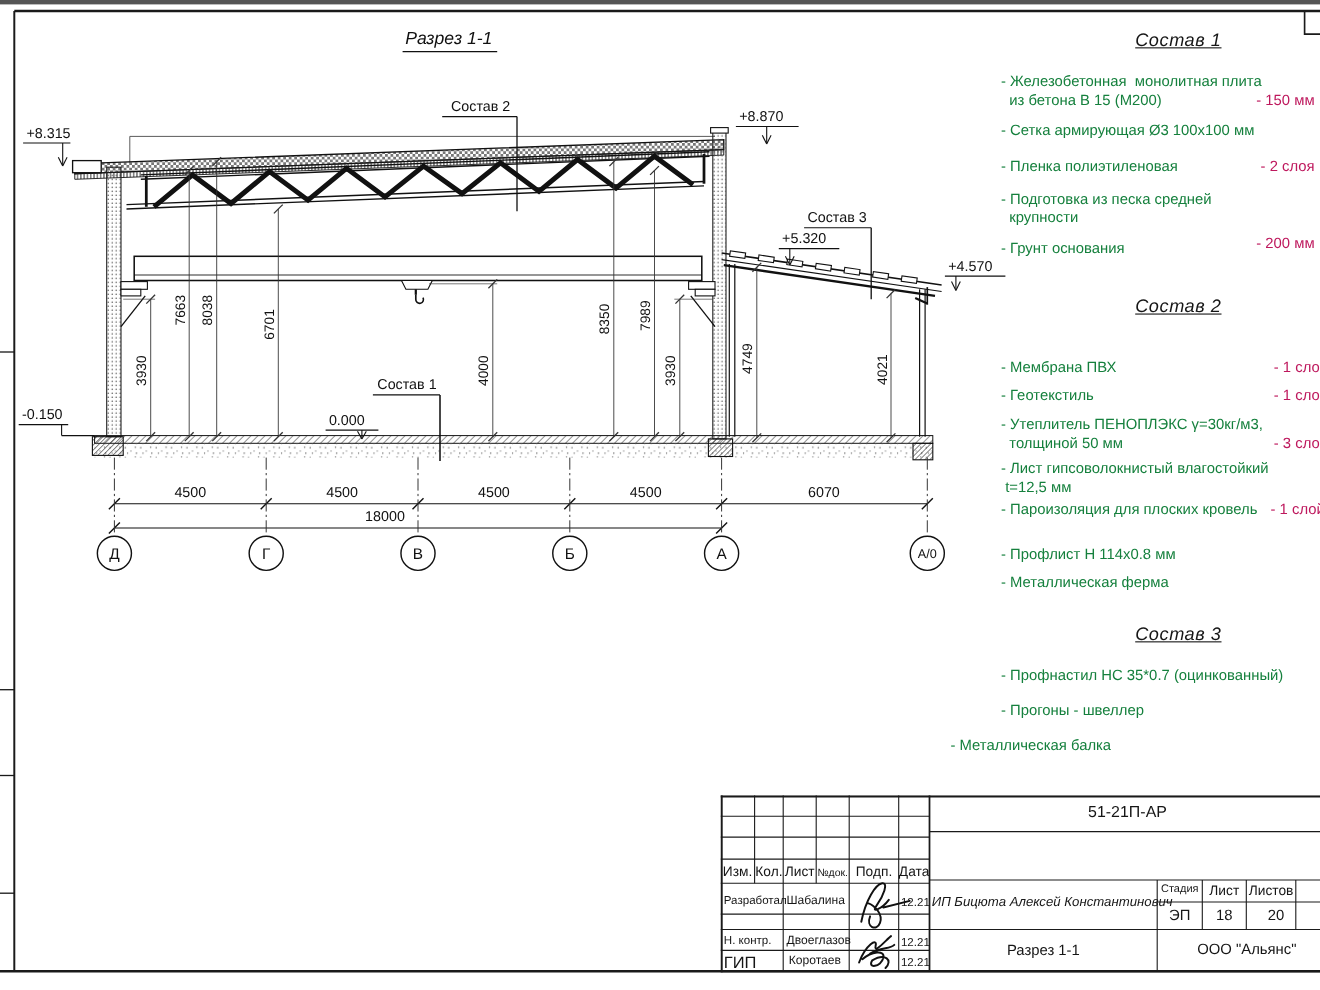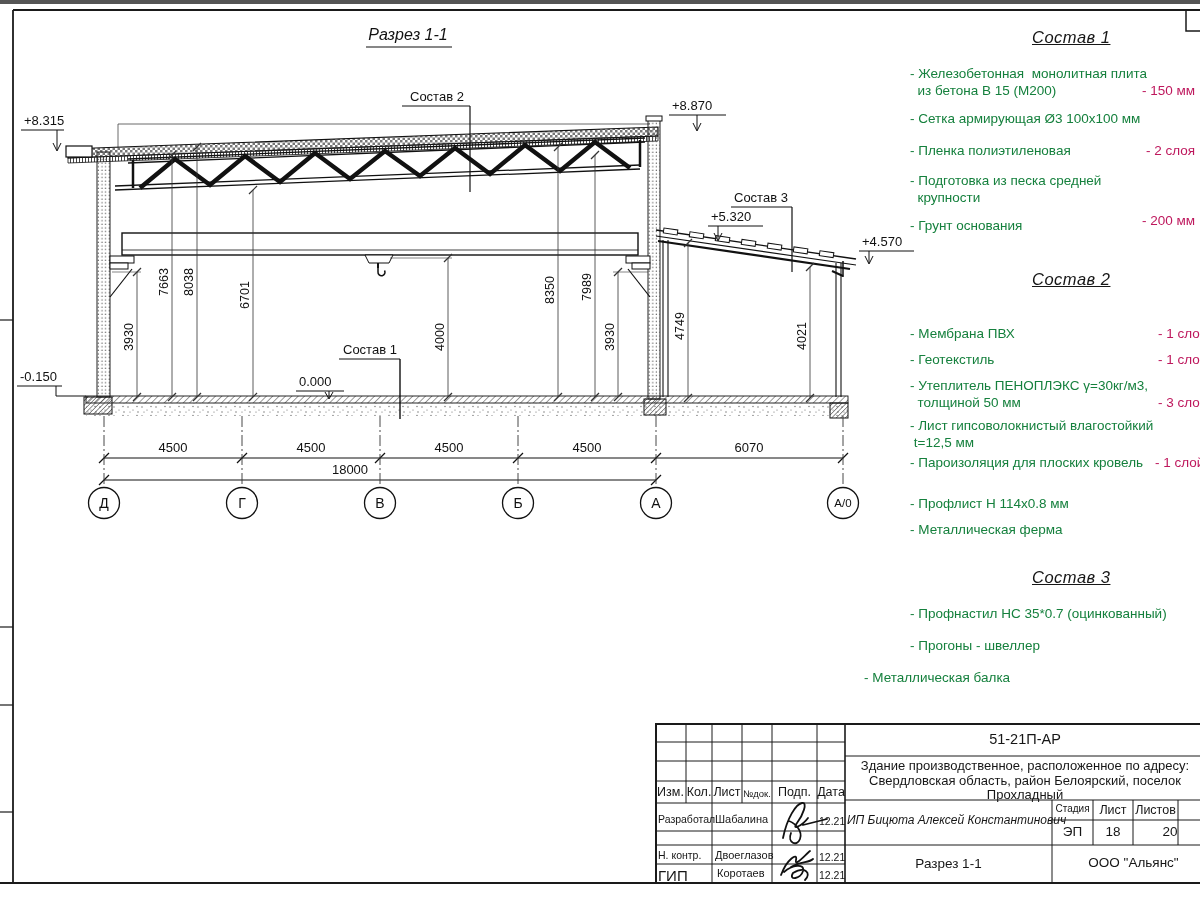--- a/index.html
+++ b/index.html
@@ -374,23 +374,20 @@
       <line x1="190" y1="77" x2="560" y2="77" stroke-width="1"></line>
       <line x1="397" y1="97" x2="560" y2="97" stroke-width="1"></line>
     </g>
     <g stroke="#111" fill="none" stroke-width="1.8" stroke-linecap="round">
       <path d="M128,115 C132,95 141,81 147,80 C153,79 148,92 142,100 C136,108 147,103 153,95 M134,98 C140,100 148,108 145,116 C142,124 132,120 136,110 M148,102 C156,100 164,98 172,96"></path>
       <path d="M126,152 C132,136 143,129 141,137 C139,145 151,131 155,128 M129,149 C137,142 150,140 148,148 C146,156 133,158 138,150 C150,143 157,150 150,157 M136,144 C146,138 154,140 158,136"></path>
     </g>
   </svg>
 
   <div class="t ctr" style="left:190px;top:8px;width:360px;font-size:14.5px;">51-21П-АР</div>
-  <div class="t ctr" style="left:195px;top:36px;width:350px;font-size:13px;line-height:14.5px;white-space:pre-line;">Здание производственное, расположенное по адресу:
-Свердловская область, район Белоярский, поселок
-Прохладный</div>
 
   <div class="t ctr" style="left:0;top:62px;width:31px;font-size:12.5px;">Изм.</div>
   <div class="t ctr" style="left:31px;top:62px;width:26px;font-size:12.5px;">Кол.</div>
   <div class="t ctr" style="left:57px;top:62px;width:30px;font-size:12.5px;">Лист</div>
   <div class="t ctr" style="left:87px;top:65px;width:30px;font-size:9.5px;">№док.</div>
   <div class="t ctr" style="left:117px;top:62px;width:45px;font-size:12.5px;">Подп.</div>
   <div class="t ctr" style="left:162px;top:62px;width:28px;font-size:12.5px;">Дата</div>
 
   <div class="t" style="left:3px;top:90px;font-size:10.5px;">Разработал</div>
   <div class="t" style="left:60px;top:90px;font-size:11px;">Шабалина</div>
@@ -402,19 +399,19 @@
   <div class="t" style="left:62px;top:144px;font-size:11px;">Коротаев</div>
   <div class="t" style="left:164px;top:146px;font-size:10.5px;">12.21</div>
 
   <div class="t ctr it" style="left:192px;top:90px;width:203px;font-size:12px;white-space:nowrap;">ИП Бицюта Алексей Константинович</div>
 
   <div class="t ctr" style="left:397px;top:80px;width:41px;font-size:10px;">Стадия</div>
   <div class="t ctr" style="left:438px;top:80px;width:40px;font-size:12.5px;">Лист</div>
   <div class="t ctr" style="left:478px;top:80px;width:45px;font-size:12.5px;">Листов</div>
   <div class="t ctr" style="left:397px;top:101px;width:41px;font-size:13.5px;">ЭП</div>
   <div class="t ctr" style="left:438px;top:101px;width:40px;font-size:13.5px;">18</div>
-  <div class="t ctr" style="left:496px;top:101px;width:38px;font-size:13.5px;">20</div>
+  <div class="t ctr" style="left:486px;top:101px;width:38px;font-size:13.5px;">20</div>
 
   <div class="t ctr" style="left:190px;top:133px;width:207px;font-size:13.5px;">Разрез 1-1</div>
   <div class="t ctr" style="left:397px;top:132px;width:163px;font-size:13.5px;">ООО "Альянс"</div>
 </div>
 
 </div>
 
 </body></html>

